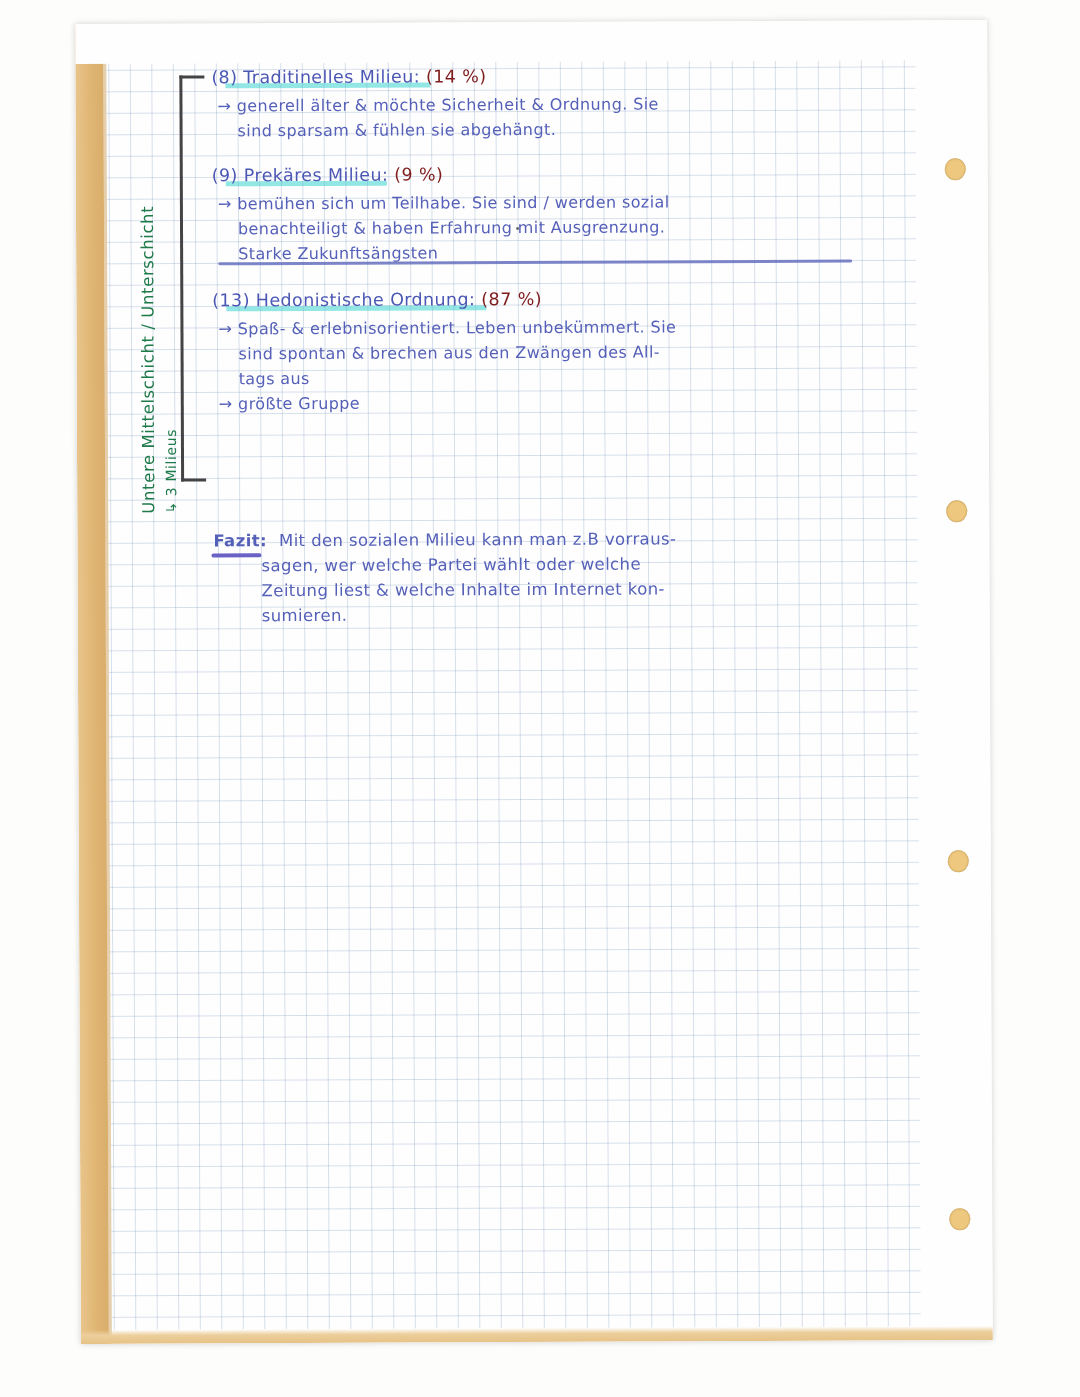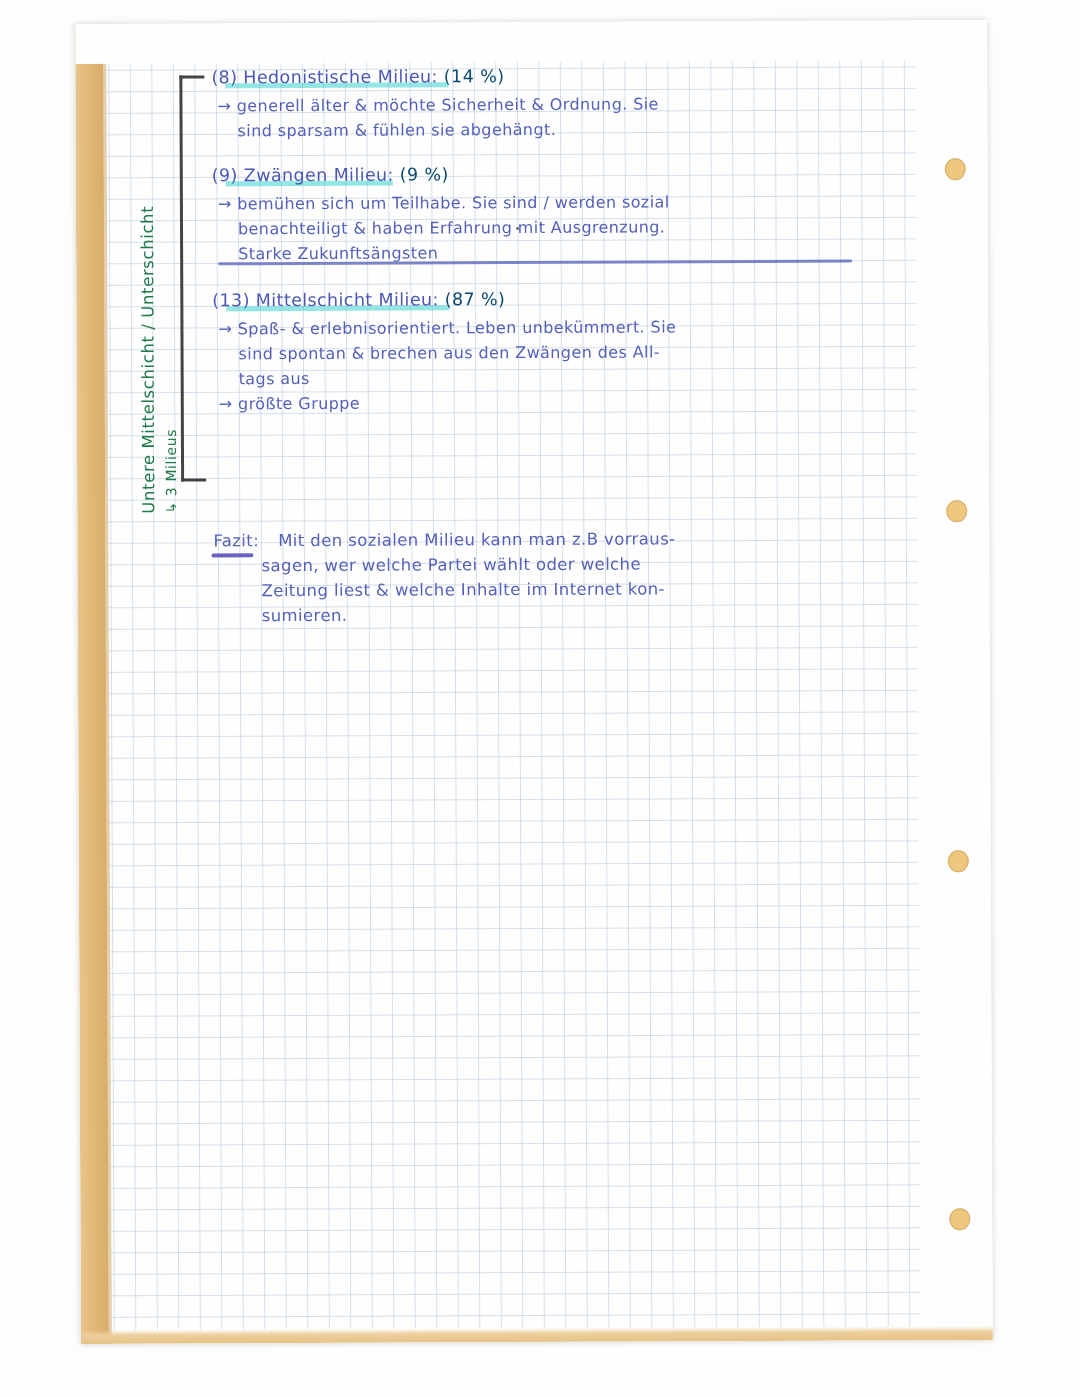--- a/index.html
+++ b/index.html
@@ -171,21 +171,21 @@
   .headline .hl {
     position: absolute;
     left: 14px;
     right: 56px;
     bottom: -1px;
     height: 5px;
     background: #7fe3e0;
     opacity: .85;
     z-index: -1;
   }
-  .headline .pct { color: #0c4a6e; }
+  .headline .pct { color: #7f1d1d; }
 
   .body {
     font-size: 16px;
     color: #5560b8;
     line-height: 25px;
     margin-top: 6px;
     padding-left: 6px;
   }
   .body .l { display: block; white-space: nowrap; }
   .body .ind { padding-left: 20px; }
@@ -211,21 +211,22 @@
     left: 136px;
     top: 505px;
     width: 680px;
     font-size: 16.5px;
     color: #5560b8;
     line-height: 25px;
   }
   .fazit .word {
     position: relative;
     display: inline-block;
-    margin-right: 19px;
+    margin-right: 12px;
+    font-weight: bold;
   }
   .fazit .word::after {
     content: "";
     position: absolute;
     left: -2px; right: 6px; bottom: -4px;
     height: 4px;
     background: #6a62c4;
     border-radius: 2px;
   }
   .fazit .l { display: block; white-space: nowrap; }
@@ -268,48 +269,48 @@
     <div class="bracket"></div>
 
     <div class="dot"></div>
 
     <div class="notes">
 
       <div class="entry">
         <div class="headline hand">
           <span class="hl"></span>
           <span>(8)</span>
-          <span>Hedonistische Milieu:</span>
+          <span>Traditinelles Milieu:</span>
           <span class="pct">(14 %)</span>
         </div>
         <div class="body hand">
           <span class="l">→ generell älter &amp; möchte Sicherheit &amp; Ordnung. Sie</span>
           <span class="l ind">sind sparsam &amp; fühlen sie abgehängt.</span>
         </div>
       </div>
 
       <div class="entry" style="margin-top:22px;">
         <div class="headline hand">
           <span class="hl"></span>
           <span>(9)</span>
-          <span>Zwängen Milieu:</span>
+          <span>Prekäres Milieu:</span>
           <span class="pct">(9 %)</span>
         </div>
         <div class="body hand">
           <span class="l">→ bemühen sich um Teilhabe. Sie sind / werden sozial</span>
           <span class="l ind">benachteiligt &amp; haben Erfahrung mit Ausgrenzung.</span>
           <span class="l ind squig">Starke Zukunftsängsten</span>
         </div>
       </div>
 
       <div class="entry" style="margin-top:24px;">
         <div class="headline hand">
           <span class="hl"></span>
           <span>(13)</span>
-          <span>Mittelschicht Milieu:</span>
+          <span>Hedonistische Ordnung:</span>
           <span class="pct">(87 %)</span>
         </div>
         <div class="body hand">
           <span class="l">→ Spaß- &amp; erlebnisorientiert. Leben unbekümmert. Sie</span>
           <span class="l ind">sind spontan &amp; brechen aus den Zwängen des All-</span>
           <span class="l ind">tags aus</span>
           <span class="l">→ größte Gruppe</span>
         </div>
       </div>
 

